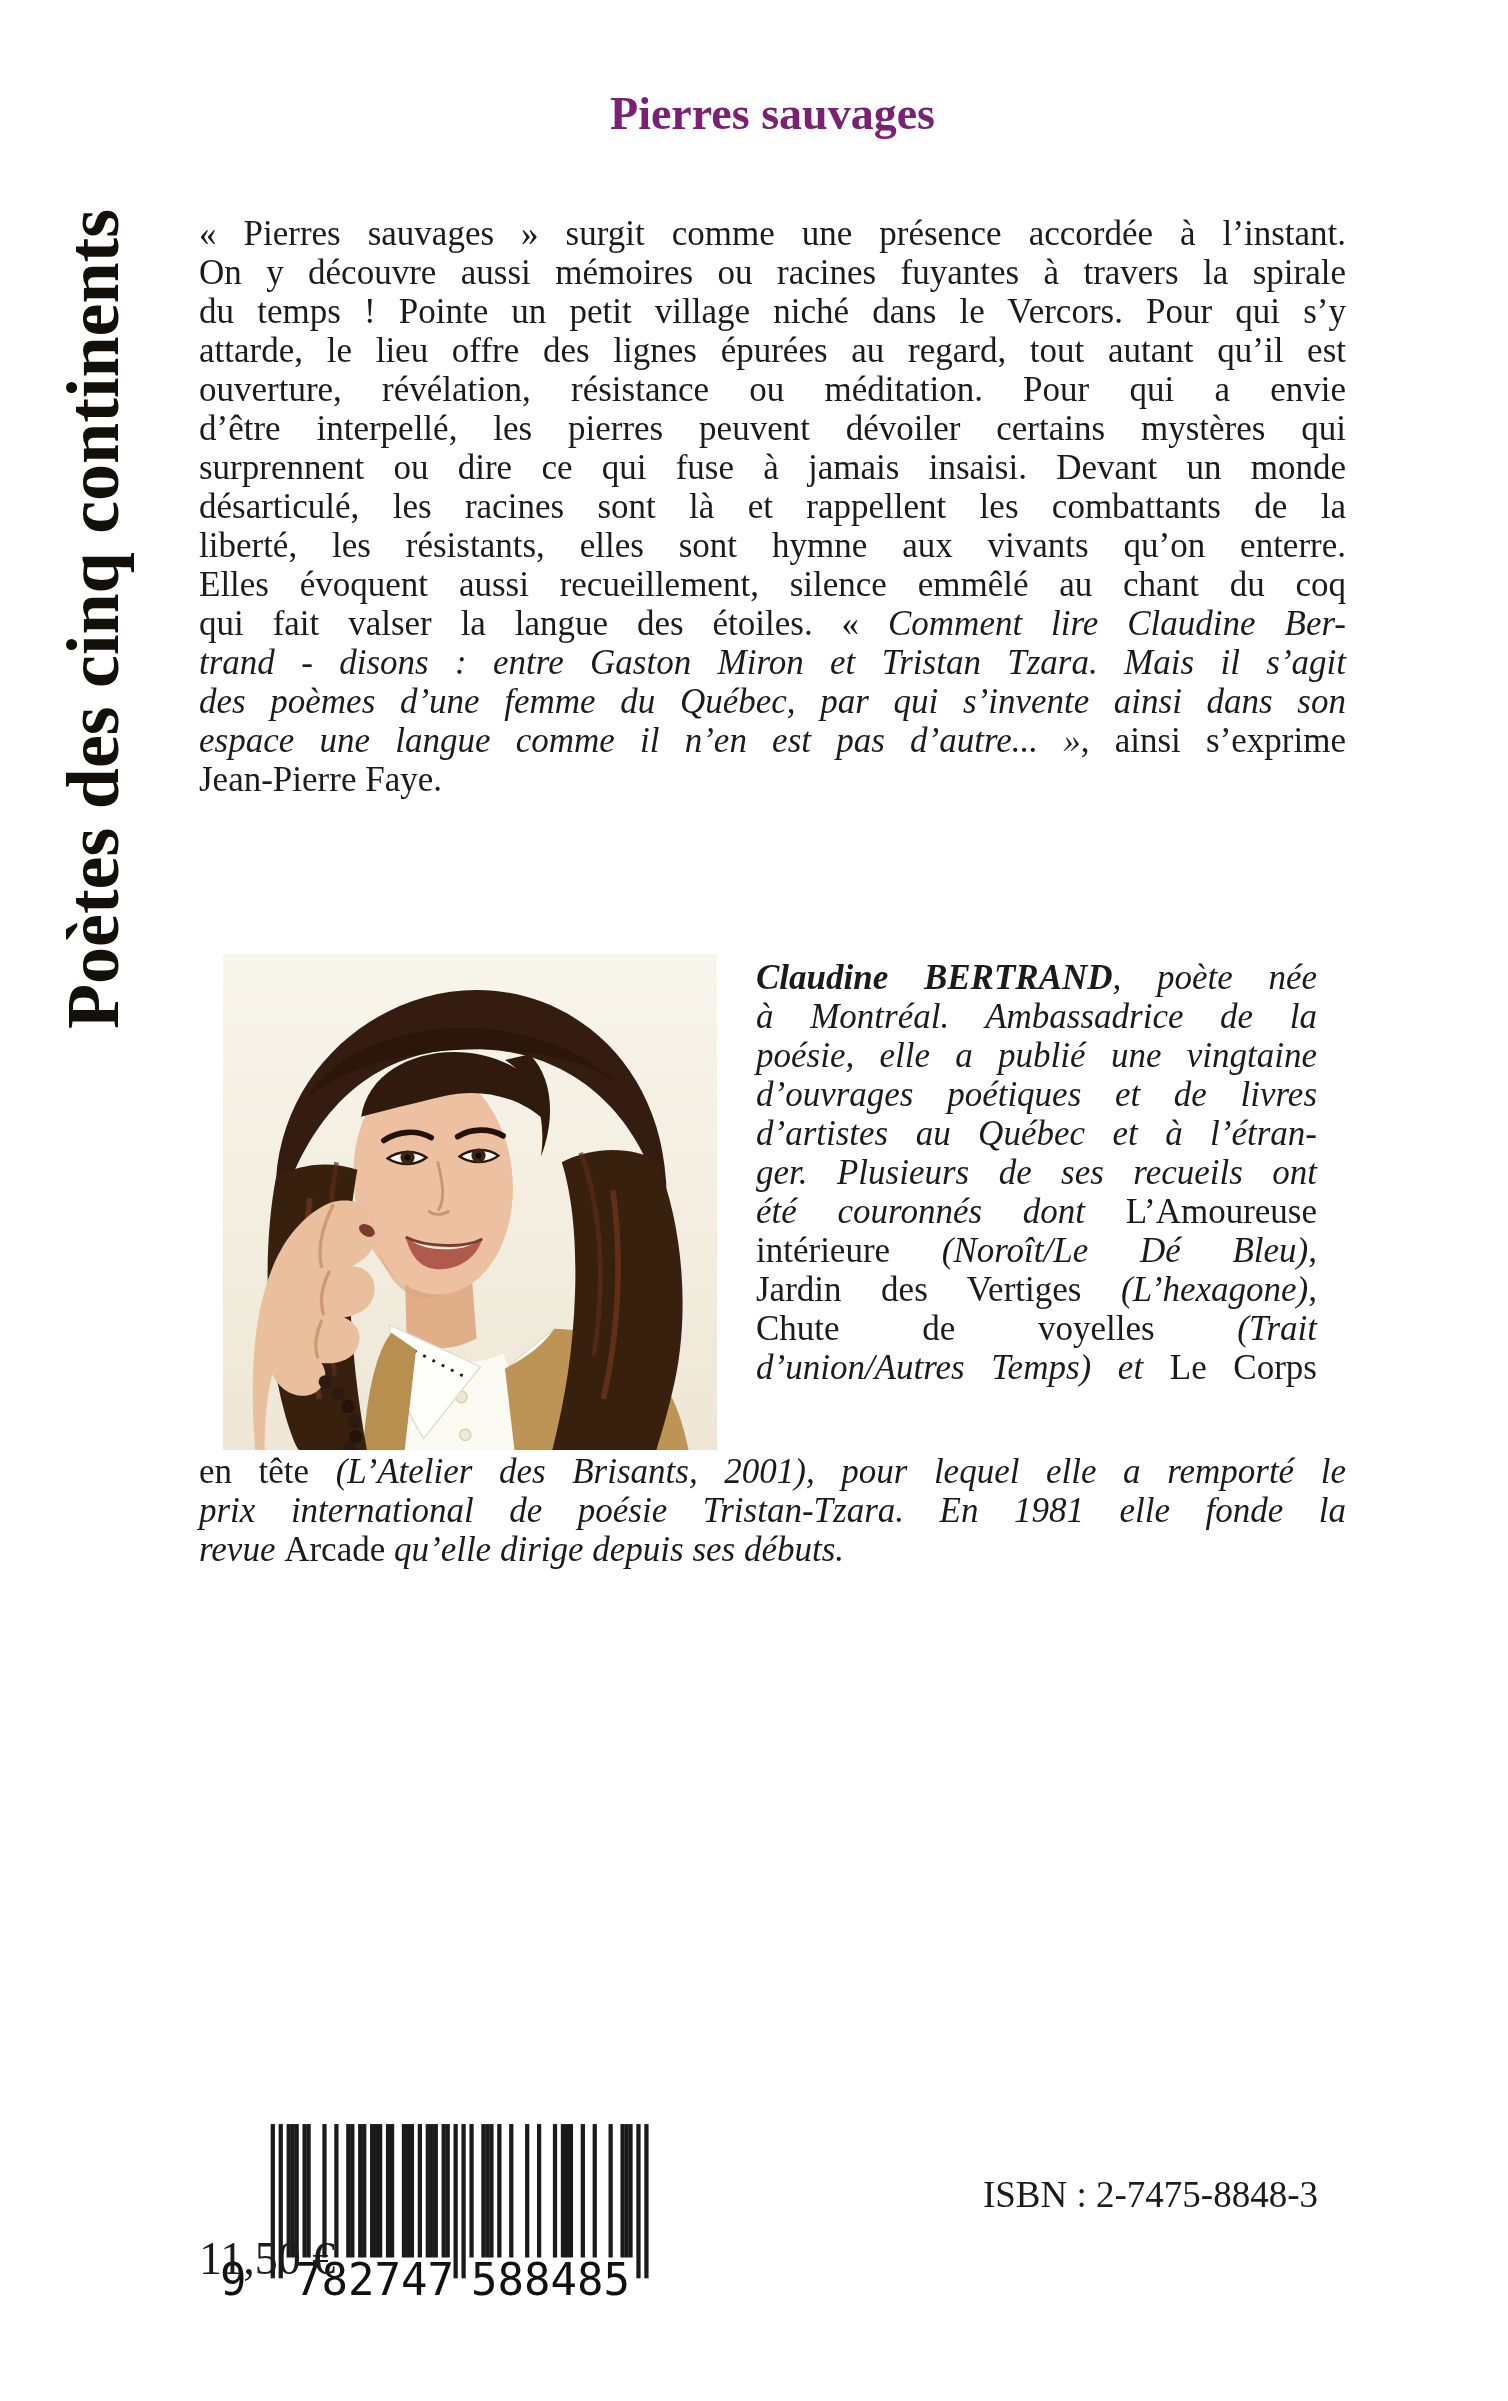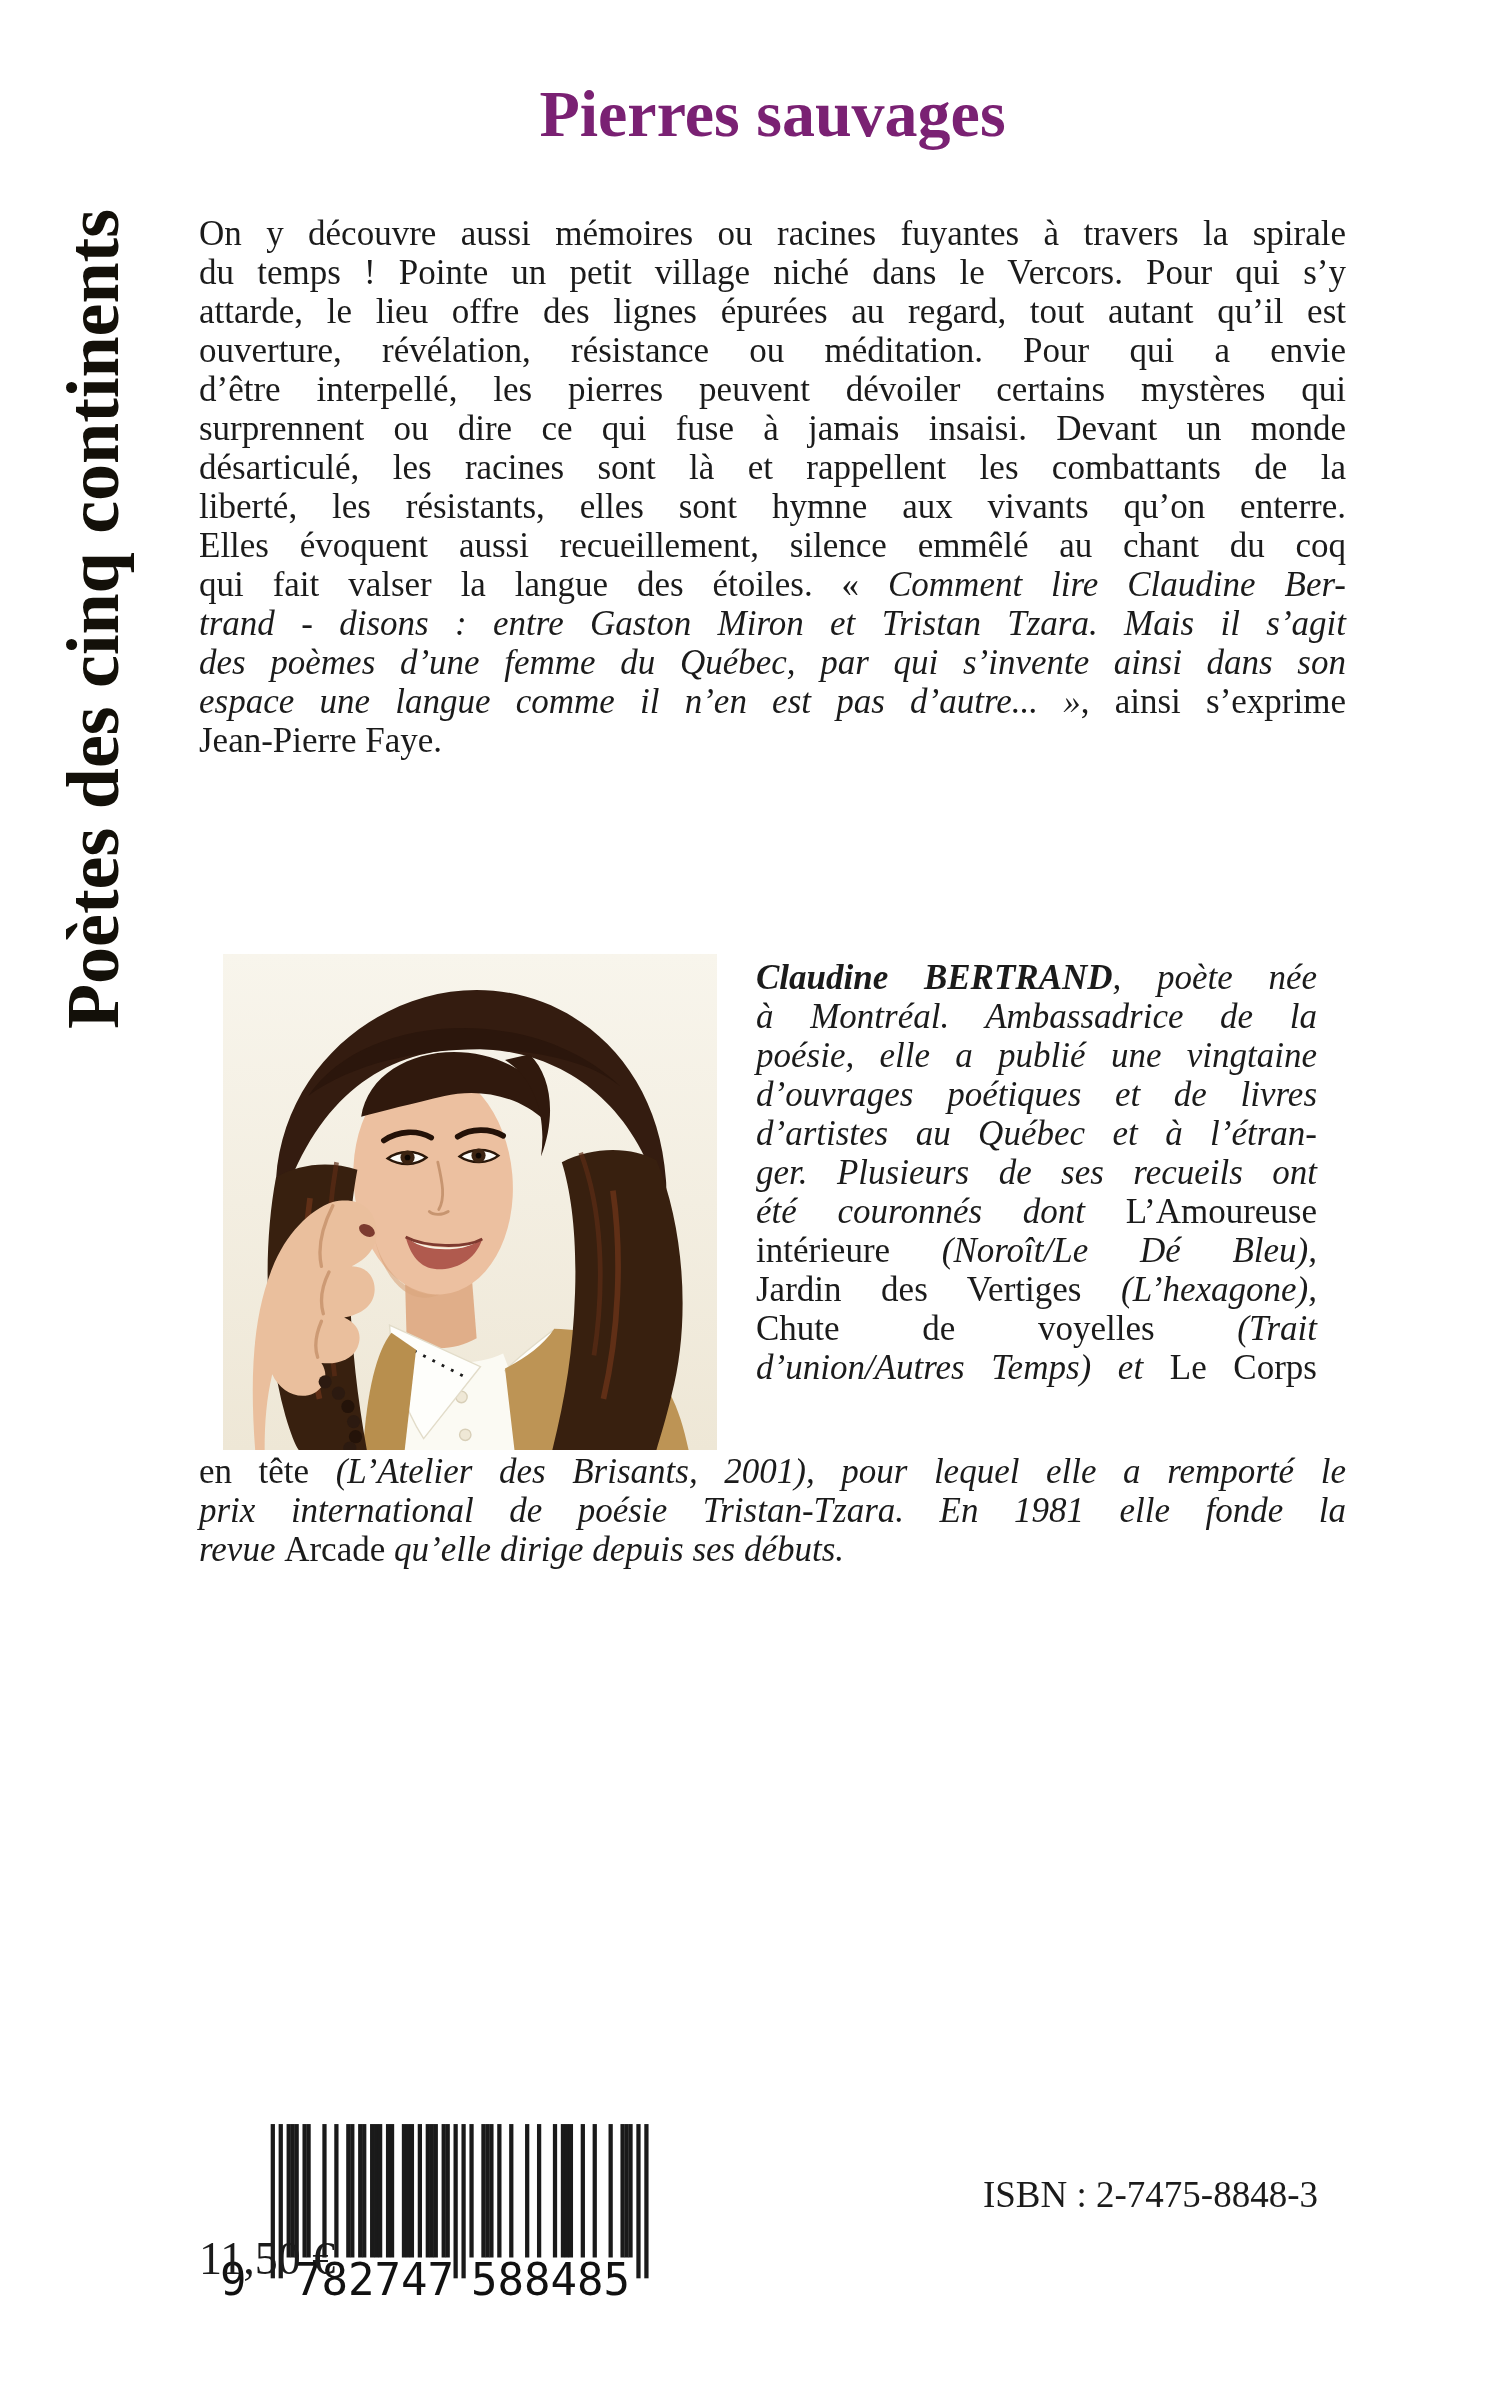--- a/index.html
+++ b/index.html
@@ -8,21 +8,21 @@
     font-family:"Liberation Serif", serif; color:#1b1b1b; overflow:hidden;
   }
   
   .series-vertical {
     position:absolute; left:44px; top:1041px; width:844px; line-height:98px;
     font-size:74px; font-weight:bold; color:#131009; text-align:center;
     transform:rotate(-90deg); transform-origin:0 0; white-space:nowrap;
   }
   .book-title {
     position:absolute; left:199px; top:78px; width:1147px; text-align:center;
-    font-size:66px; font-weight:bold; line-height:72px;
+    font-size:46px; font-weight:bold; line-height:72px;
   }
   .textblock { position:absolute; font-size:35px; line-height:39px; }
   #blurb      { left:199px; top:214px;  width:1147px; }
   #bio-col    { left:756px; top:958px; width:561px; }
   #bio-bottom { left:199px; top:1452px; width:1147px; }
   .tline { text-align:justify; text-align-last:justify; }
   .tline.end { text-align-last:left; }
   .seg-r  { font-style:normal; }
   .seg-i  { font-style:italic; }
   .seg-bi { font-style:italic; font-weight:bold; }
@@ -39,20 +39,21 @@
 </head>
 <body>
 
 <div class="page">
 
   <div class="series-vertical">Poètes des cinq continents</div>
 
   <div class="book-title" style="color: rgb(122, 33, 115);">Pierres sauvages</div>
 
   <div class="textblock" id="blurb">
+      <div class="tline"><span class="seg-r">« Pierres sauvages » surgit comme une présence accordée à l’instant.</span></div>
       <div class="tline"><span class="seg-r">On y découvre aussi mémoires ou racines fuyantes à travers la spirale</span></div>
       <div class="tline"><span class="seg-r">du temps ! Pointe un petit village niché dans le Vercors. Pour qui s’y</span></div>
       <div class="tline"><span class="seg-r">attarde, le lieu offre des lignes épurées au regard, tout autant qu’il est</span></div>
       <div class="tline"><span class="seg-r">ouverture, révélation, résistance ou méditation. Pour qui a envie</span></div>
       <div class="tline"><span class="seg-r">d’être interpellé, les pierres peuvent dévoiler certains mystères qui</span></div>
       <div class="tline"><span class="seg-r">surprennent ou dire ce qui fuse à jamais insaisi. Devant un monde</span></div>
       <div class="tline"><span class="seg-r">désarticulé, les racines sont là et rappellent les combattants de la</span></div>
       <div class="tline"><span class="seg-r">liberté, les résistants, elles sont hymne aux vivants qu’on enterre.</span></div>
       <div class="tline"><span class="seg-r">Elles évoquent aussi recueillement, silence emmêlé au chant du coq</span></div>
       <div class="tline"><span class="seg-r">qui fait valser la langue des étoiles. « </span><span class="seg-i">Comment lire Claudine Ber-</span></div>

